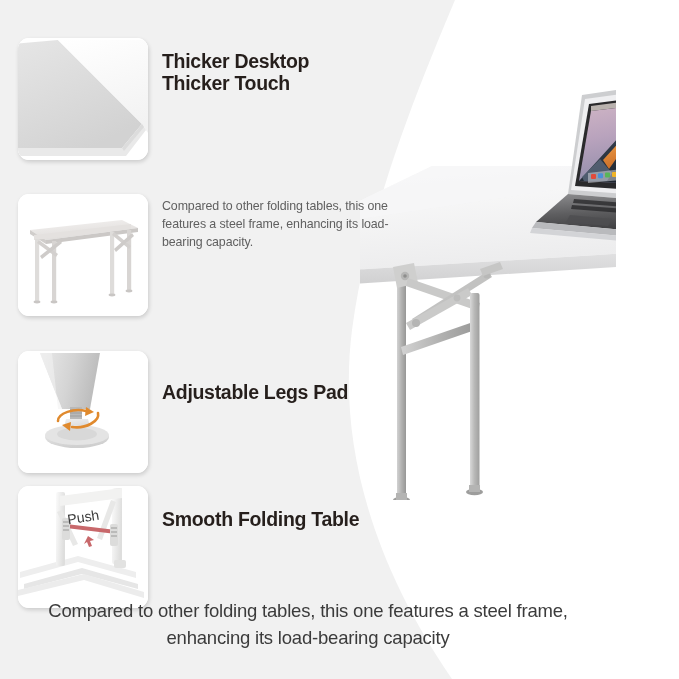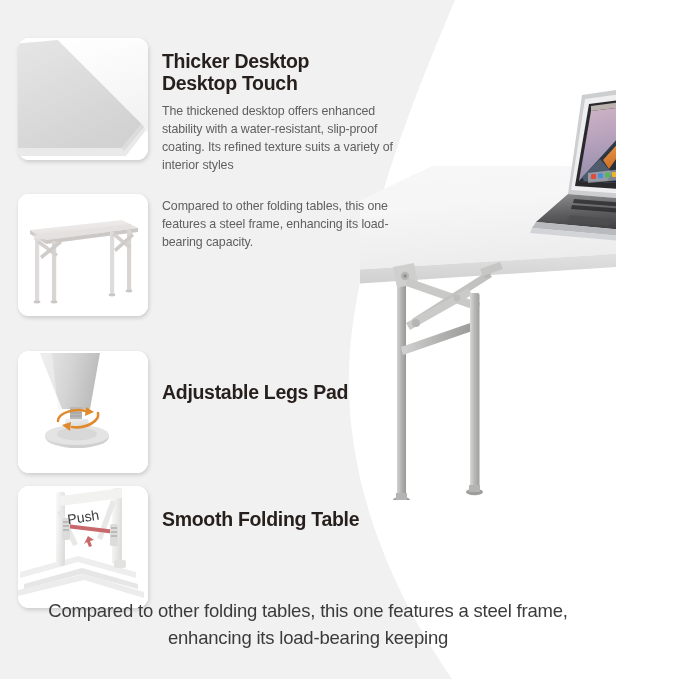--- a/index.html
+++ b/index.html
@@ -251,23 +251,22 @@
           <rect width="130" height="122" fill="#ffffff"></rect>
           <path d="M-5,6 L40,2 L124,86 L104,110 L-5,110 Z" fill="url(#t1a)"></path>
           <path d="M40,2 L136,2 L136,104 L124,86 Z" fill="url(#t1b)"></path>
           <path d="M-5,110 L104,110 L124,86 L128,92 L108,118 L-5,118 Z" fill="#e9e9e9"></path>
           <path d="M104,110 L124,86 L126,89 L106,113 Z" fill="#dcdcdc"></path>
         </svg>
       </div>
       <div class="feature-text">
         <div class="feature-title">
           <span>Thicker Desktop</span><br>
-          <span>Desktop Touch</span>
+          <span>Thicker Touch</span>
         </div>
-        <p class="feature-body">The thickened desktop offers enhanced stability with a water-resistant, slip-proof coating. Its refined texture suits a variety of interior styles</p>
       </div>
     </div>
 
     <div class="feature feature-2">
       <div class="thumb">
         <svg viewBox="0 0 130 122">
           <defs>
             <linearGradient id="t2top" x1="0" y1="0" x2="0.4" y2="1">
               <stop offset="0" stop-color="#f4f2f1"></stop>
               <stop offset="1" stop-color="#dfdcda"></stop>
@@ -393,16 +392,16 @@
       </div>
       <div class="feature-text">
         <div class="feature-title">Smooth Folding Table</div>
       </div>
     </div>
 
   </div>
 
   <div class="caption">
     <span class="caption-line">Compared to other folding tables, this one features a steel frame,</span>
-    <span class="caption-line">enhancing its load-bearing keeping</span>
+    <span class="caption-line">enhancing its load-bearing capacity</span>
   </div>
 
 </div>
 
 </body></html>

